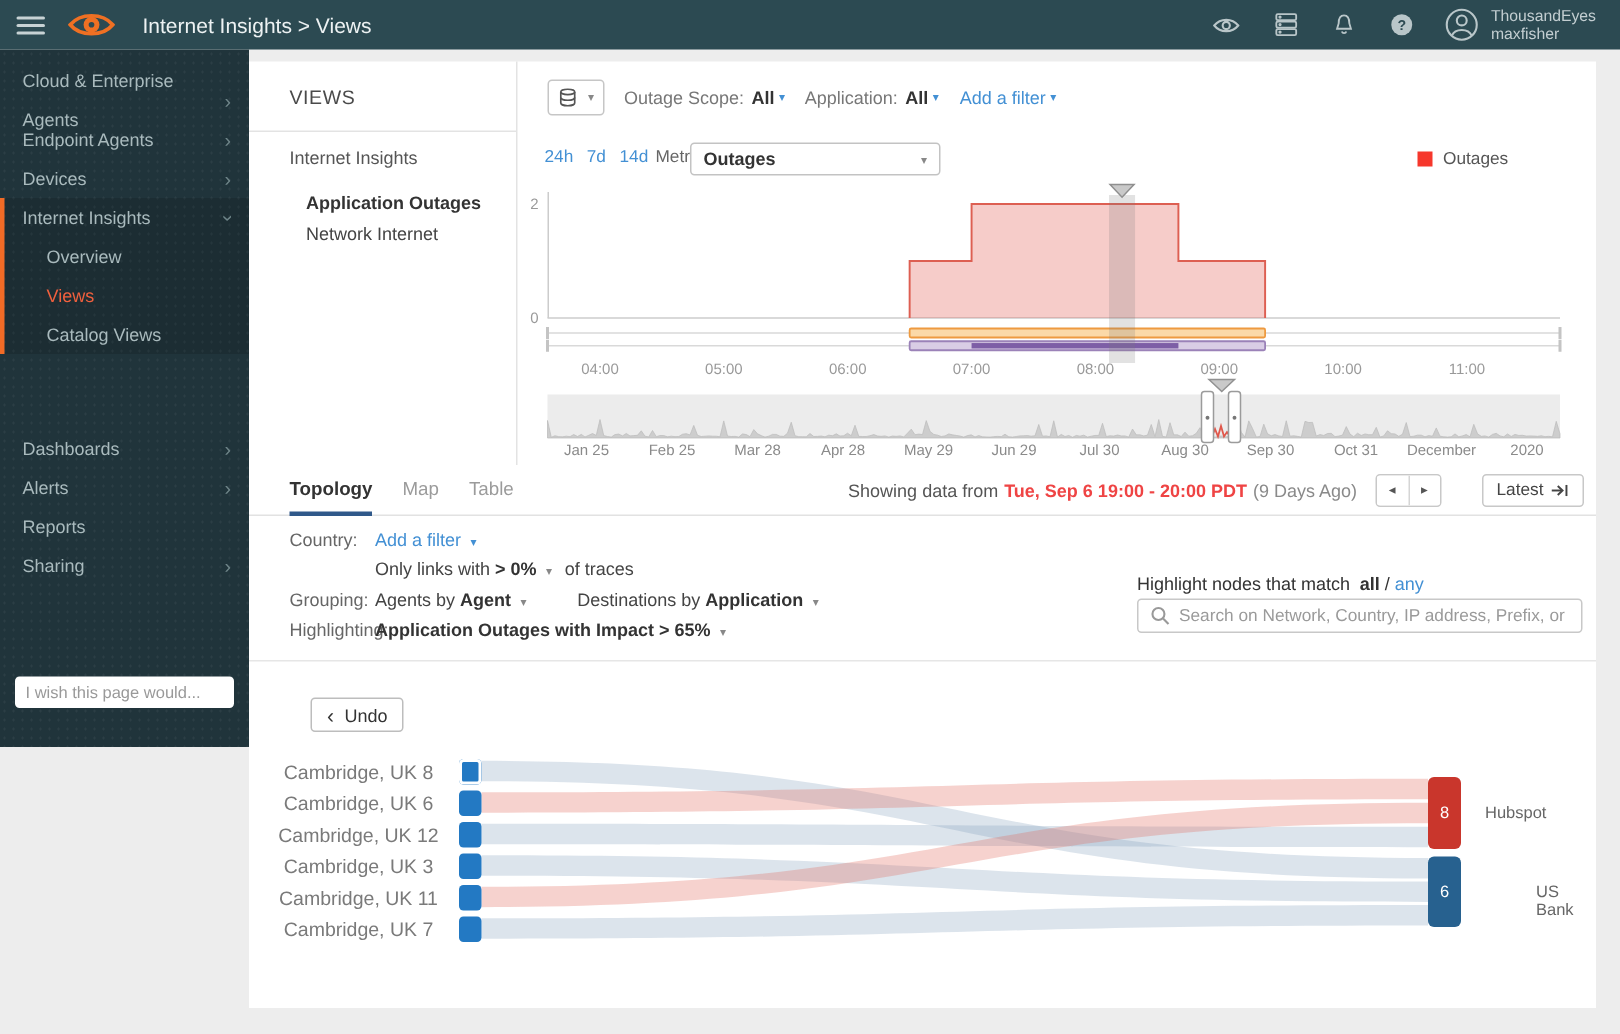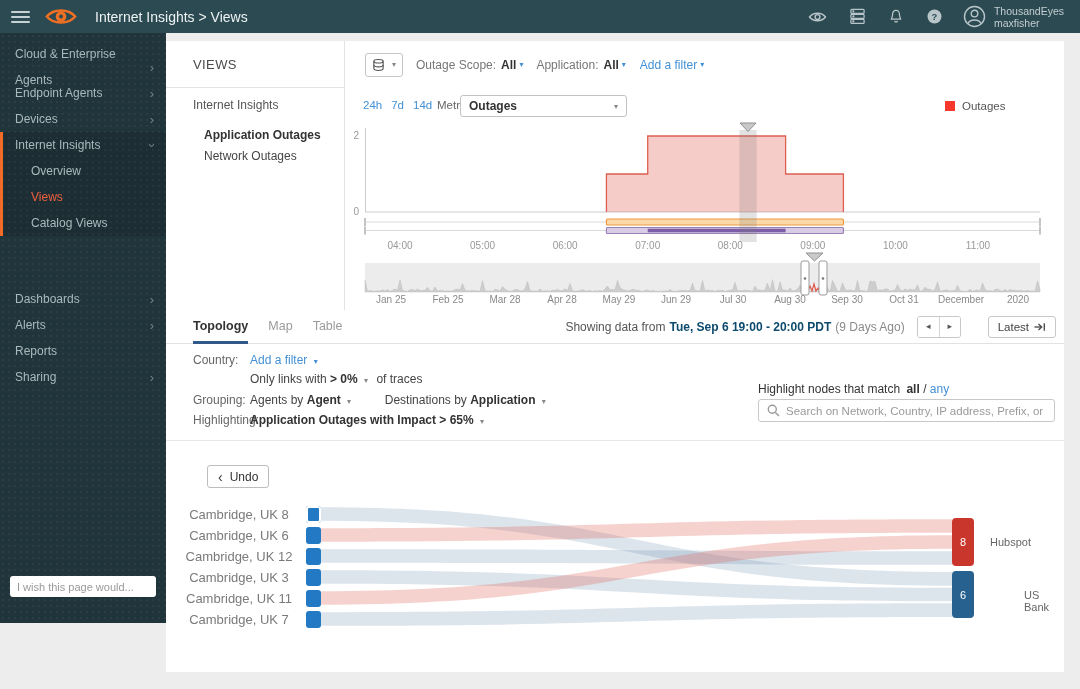--- a/index.html
+++ b/index.html
@@ -12,21 +12,21 @@
   .burger { width:19px; margin-left:11px; cursor:pointer; }
   .burger div { height:2px; background:#c7d2d4; margin:3px 0; border-radius:1px; }
   .logo { margin-left:14px; display:flex; }
   .tb-title { margin-left:17px; font-size:14px; color:#edf2f3; }
   .tb-right { margin-left:auto; display:flex; align-items:center; margin-right:16px; }
   .tb-icon { margin-left:22px; display:flex; align-items:center; cursor:pointer; }
   .tb-user-wrap { margin-left:20px; }
   .tb-username { margin-left:8px; font-size:10.5px; line-height:12px; color:#c3ced1; }
 
   
-  .sidebar { position:absolute; left:0; top:33px; width:166px; height:590px;
+  .sidebar { position:absolute; left:0; top:33px; width:166px; height:465px;
              background:var(--sidebar-bg,#20343b);
              background-image:radial-gradient(rgba(255,255,255,0.05) 0.8px, transparent 0.8px);
              background-size:6px 6px; font-size:12px; z-index:5; }
   .sb-nav { padding-top:21px; }
   .sb-sec { border-left:3px solid transparent; }
   .sb-sec.expanded { border-left-color:var(--accent-orange,#f26b26); background:rgba(0,0,0,0.12); }
   .sb-sec.gap2 { margin-top:50px; }
   .sb-item { height:26px; line-height:26px; padding-left:12px; padding-right:12px;
              color:#a9babd; display:flex; align-items:center; cursor:pointer; }
   .sb-label { flex:1; }
@@ -76,21 +76,21 @@
 
   .chart-svg { position:absolute; left:179px; top:80px; font-family:"Liberation Sans","DejaVu Sans",sans-serif; }
 
   
   .tabs-row { position:absolute; left:0; top:269px; width:898px; height:34px;
               border-bottom:1px solid #e2e2e2; display:flex; align-items:center; padding-left:27px; }
   .tabs-left { display:flex; height:34px; }
   .tab { font-size:12.5px; color:#9b9b9b; margin-right:20px; height:34px; line-height:33px; cursor:pointer; }
   .tab.active { color:#333; font-weight:bold; border-bottom:3px solid var(--tab-underline,#30598a); }
   .tabs-right { margin-left:auto; display:flex; align-items:center; margin-right:8px; font-size:12px; color:#555; }
-  .showing-bold { font-weight:bold; color:#0c4a6e; margin:0 4px; }
+  .showing-bold { font-weight:bold; color:#ef4444; margin:0 4px; }
   .showing-suffix { color:#8a8a8a; margin-right:12px; }
   .pager { display:flex; border:1px solid #c8c8c8; border-radius:3px; overflow:hidden;
            margin-right:27px; height:22px; background:#fff; }
   .pager-btn { width:21px; display:flex; align-items:center; justify-content:center; font-size:9px;
                line-height:1; color:#555; background:#fff; border:none; cursor:pointer; }
   .pager-btn + .pager-btn { border-left:1px solid #d5d5d5; }
   .latest-btn { height:22px; border:1px solid #c8c8c8; border-radius:3px; background:#fff;
                 font-size:11.5px; color:#444; display:flex; align-items:center; padding:0 9px;
                 gap:5px; cursor:pointer; }
 
@@ -250,21 +250,21 @@
     <input class="wish" placeholder="I wish this page would..." style="">
   </aside>
 
   <main class="card">
 
     <section class="views-panel">
       <div class="views-title">VIEWS</div>
       <div class="vp-group">Internet Insights</div>
       <div id="vp-items">
           <div class="vp-item first active">Application Outages</div>
-          <div class="vp-item">Network Outages</div>
+          <div class="vp-item">Network Internet</div>
         </div>
     </section>
 
     <section class="filterbar">
       <button class="fb-btn">
         <svg width="13" height="14" viewBox="0 0 14 14" fill="none" stroke="#555" stroke-width="1.2">
           <ellipse cx="7" cy="3" rx="5" ry="1.9"></ellipse>
           <path d="M2 3 V10.9 C2 12 4.2 12.9 7 12.9 C9.8 12.9 12 12 12 10.9 V3"></path>
           <path d="M2 7 C2 8.1 4.2 9 7 9 C9.8 9 12 8.1 12 7"></path>
         </svg>

